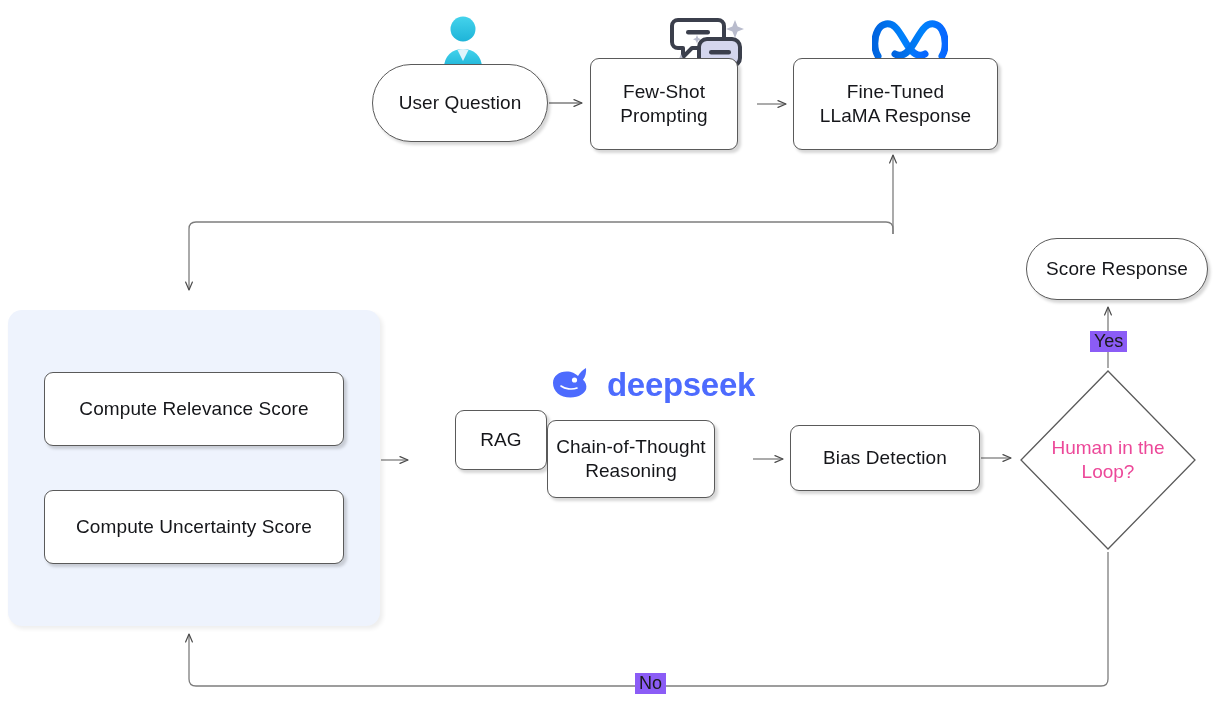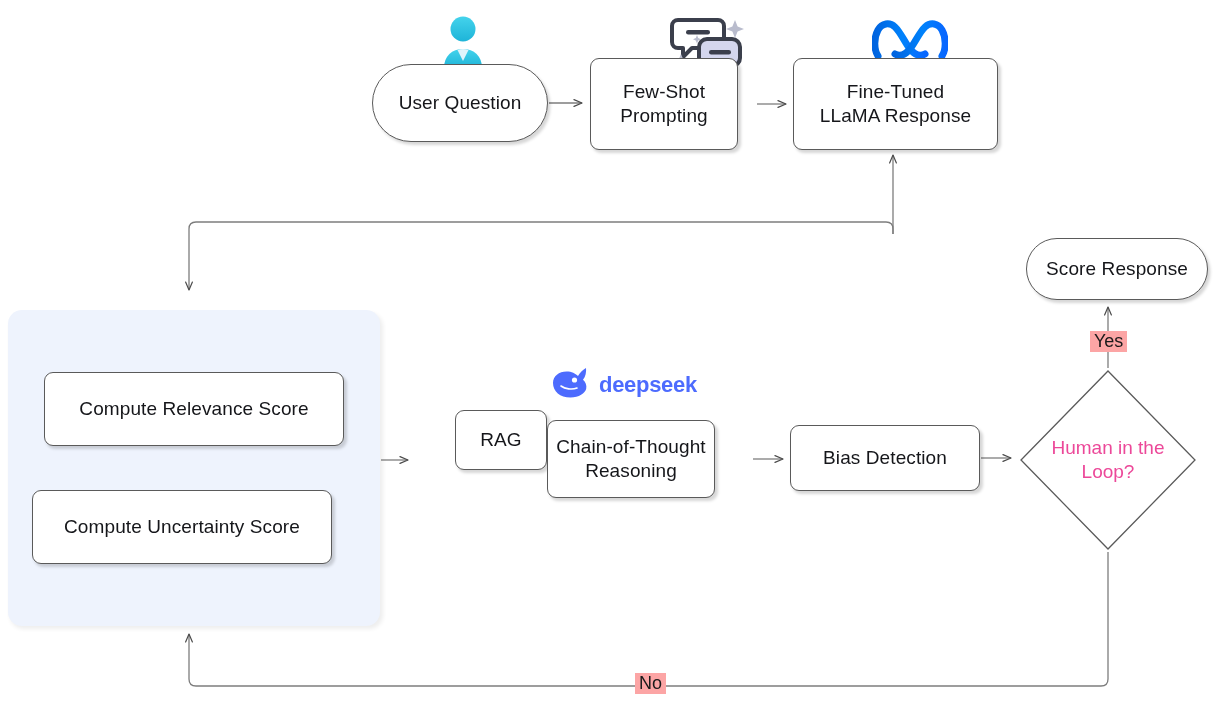--- a/index.html
+++ b/index.html
@@ -67,38 +67,39 @@
     justify-content: center;
     text-align: center;
     font-size: 19px;
     line-height: 1.28;
     color: #ec4899;
   }
   .edge-label {
     position: absolute;
     font-size: 18px;
     color: #1a1a1a;
-    background: #fca5a5;
+    background: #8b5cf6;
     padding: 0 4px;
     white-space: nowrap;
   }
   .icon {
     position: absolute;
   }
   .brand-row {
     position: absolute;
     display: flex;
     align-items: center;
     gap: 7px;
   }
   .brand-text {
-    font-size: 22px;
+    font-size: 33px;
     font-weight: 700;
     color: #4d6bfe;
     letter-spacing: -0.3px;
+    margin-left: 8px;
   }
 </style>
 </head>
 <body>
 
 <div id="canvas">
 
   <svg id="edges" viewBox="0 0 1218 705">
     <defs>
       <marker id="arrow" markerWidth="11" markerHeight="11" refX="9" refY="4" orient="auto" markerUnits="userSpaceOnUse">
@@ -196,21 +197,21 @@
 
   <div class="node rect" style="left:793px; top:58px; width:205px; height:92px; white-space:pre-line;">
     <span>Fine-Tuned
 LLaMA Response</span>
   </div>
 
   <div class="node rect" style="left:44px; top:372px; width:300px; height:74px;justify-content:center;">
     <span>Compute Relevance Score</span>
   </div>
 
-  <div class="node rect" style="left:32px; top:490px; width:300px; height:74px;">
+  <div class="node rect" style="left:44px; top:490px; width:300px; height:74px;">
     <span>Compute Uncertainty Score</span>
   </div>
 
   <div class="node rect" style="left:415px; top:410px; width:92px; height:60px;margin-left:40px;">
     <span>RAG</span>
   </div>
 
   <div class="node rect" style="left:547px; top:420px; width:168px; height:78px; white-space:pre-line;">
     <span>Chain-of-Thought
 Reasoning</span>

